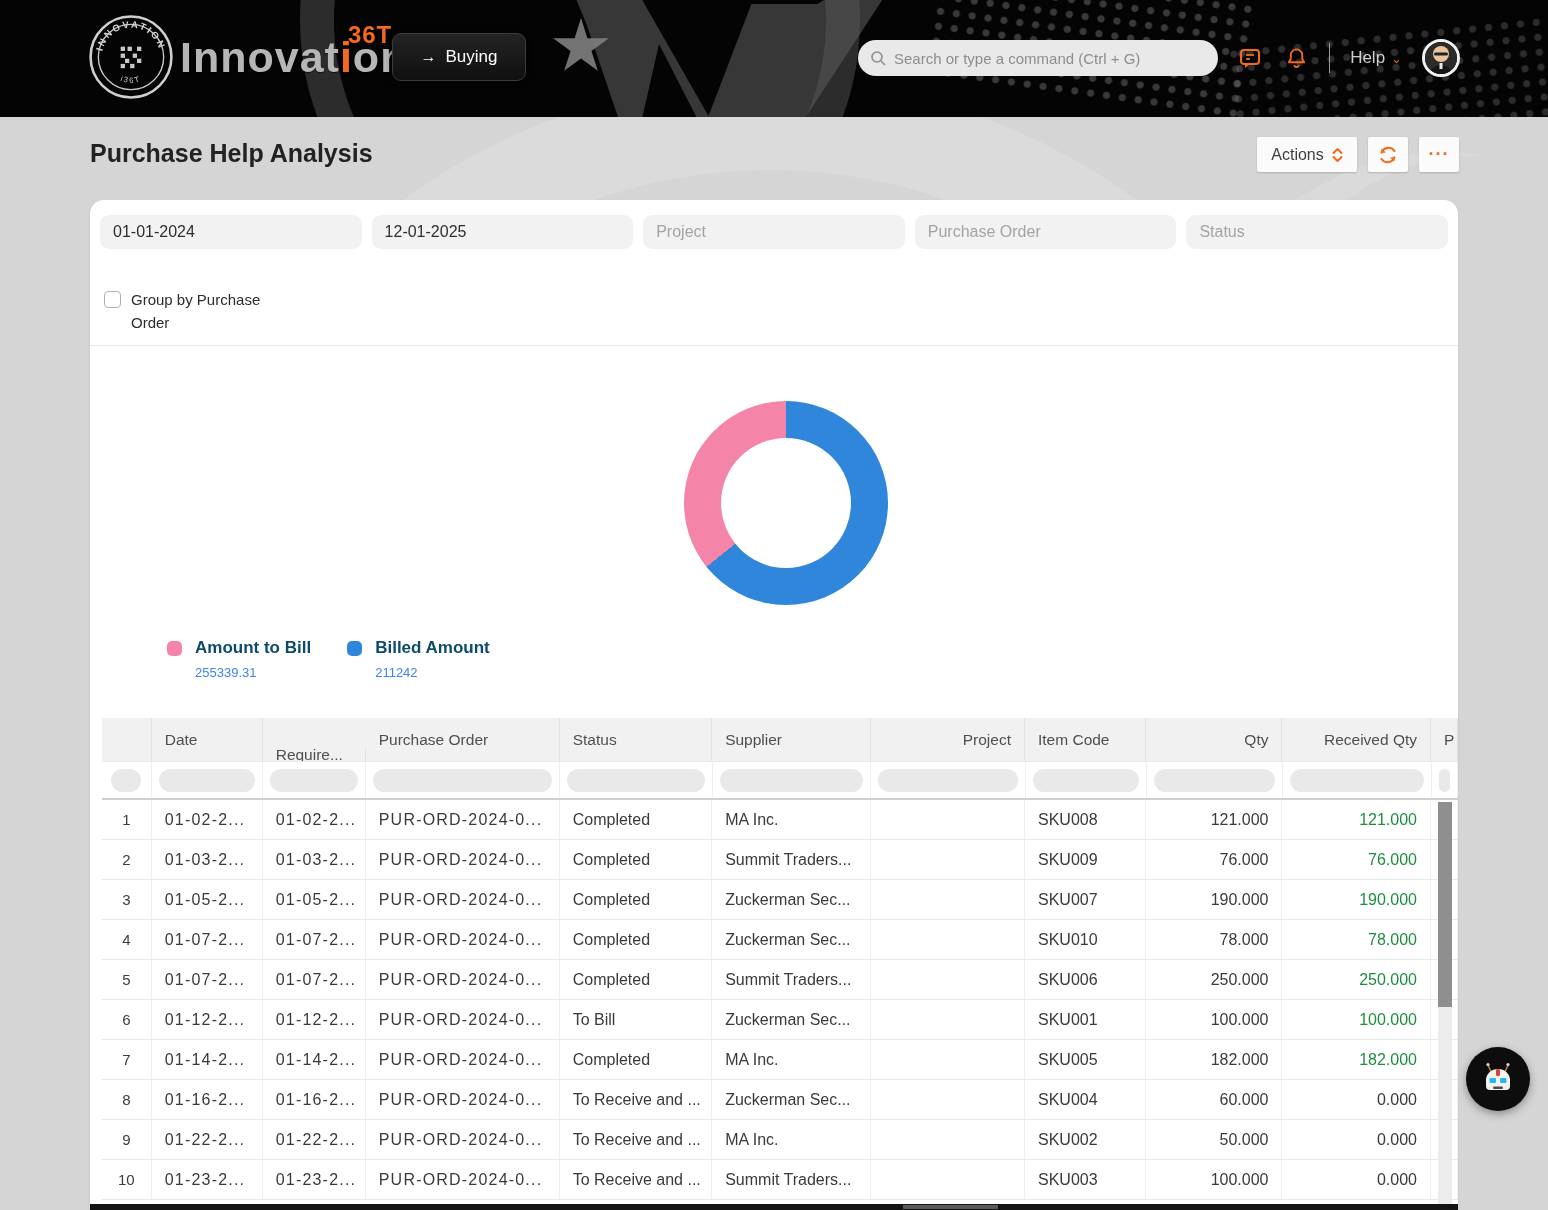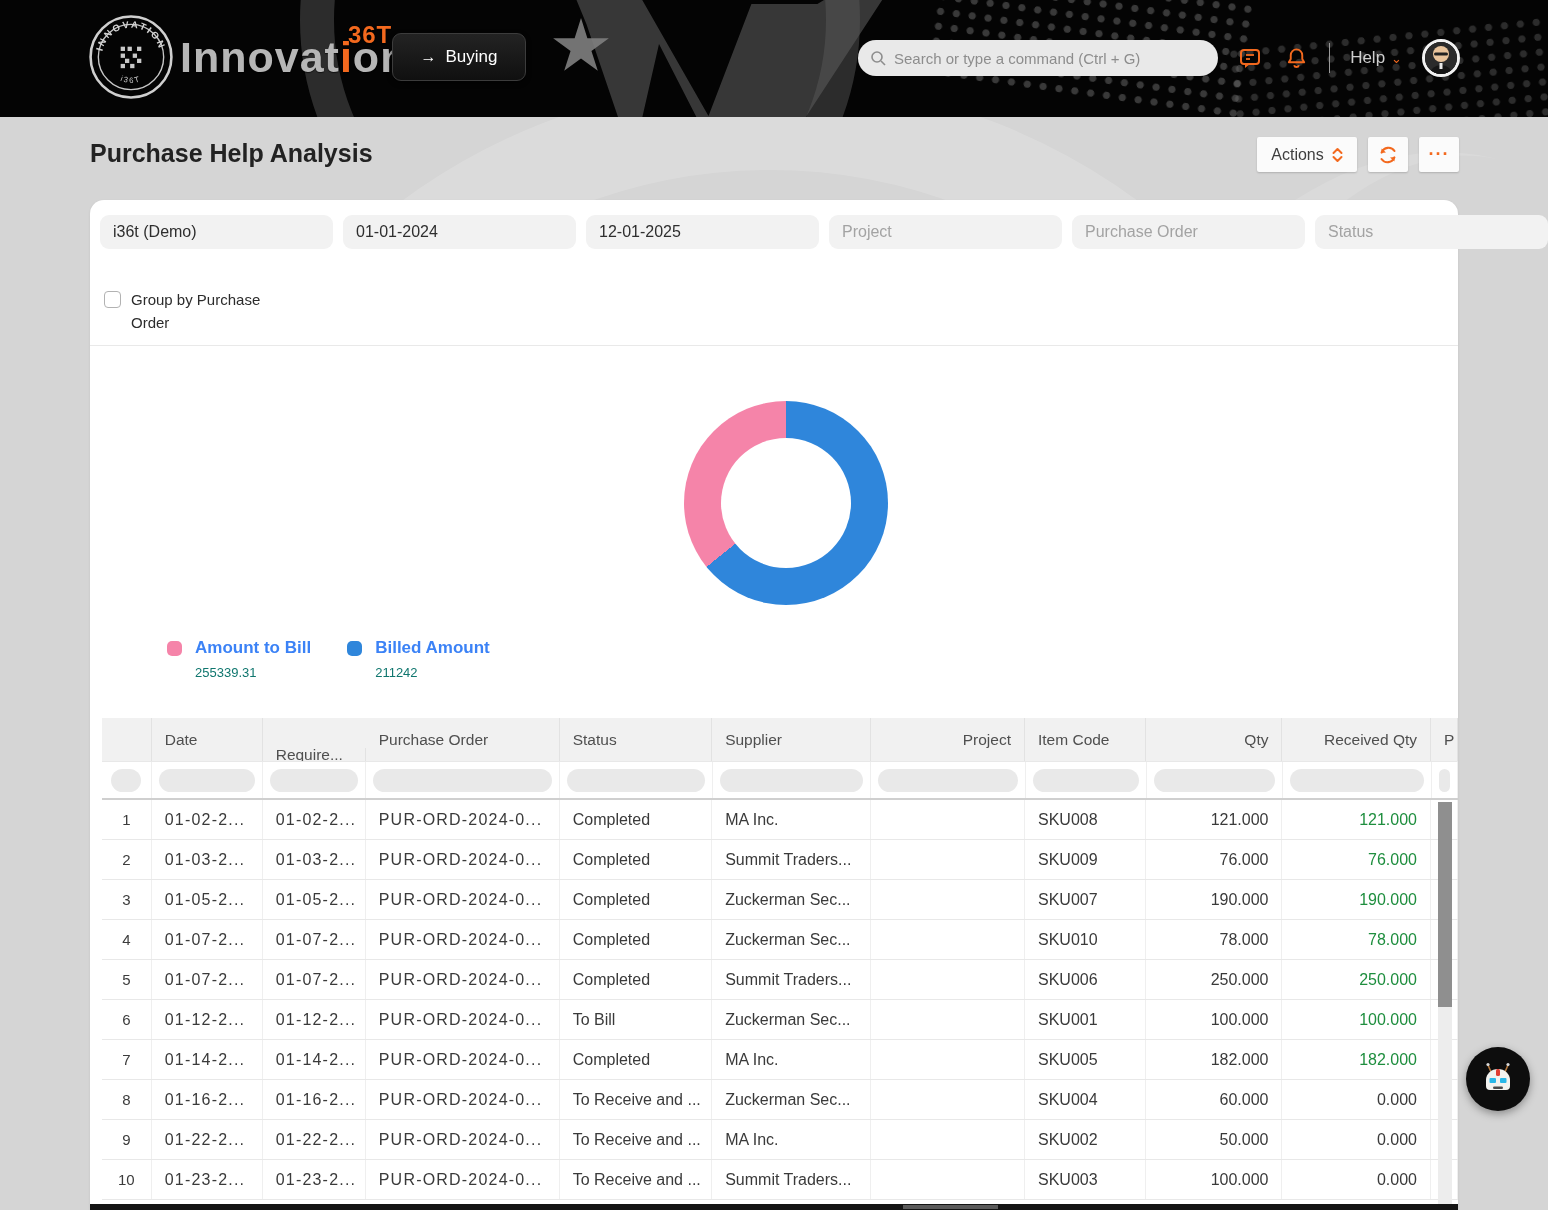--- a/index.html
+++ b/index.html
@@ -79,22 +79,22 @@
   .chart-divider { position:absolute; left:0; top:145px; width:1368px; height:1px; background:#e9e9e9; }
 
   
   .donut { position:absolute; left:594px; top:201px; width:204px; height:204px; border-radius:50%; }
   .donut-hole { position:absolute; left:37px; top:37px; width:130px; height:130px; border-radius:50%; background:#fff; }
 
   .legend { position:absolute; left:77px; top:438px; display:flex; gap:36px; }
   .legend-item { display:flex; flex-direction:column; }
   .legend-top { display:flex; align-items:center; gap:13px; }
   .swatch { width:15px; height:15px; border-radius:5px; }
-  .legend-label { font-size:17px; font-weight:700; color:#3b82f6; }
-  .legend-value { font-size:13px; color:#0f766e; margin-left:28px; margin-top:7px; }
+  .legend-label { font-size:17px; font-weight:700; color:#0c4a6e; }
+  .legend-value { font-size:13px; color:#3b82f6; margin-left:28px; margin-top:7px; }
 
   
   .table { position:absolute; left:0; top:518px; width:1368px; font-size:16px; color:#3a3a3a;padding-left:12px; }
   .t-row { display:flex; border-bottom:1px solid #e8e8e8; background:#fff; }
   .t-cell { padding:0 13px; display:flex; align-items:center; border-right:1px solid #efefef; overflow:hidden; white-space:nowrap; }
   .t-head { height:44px; background:#f1f1f1; color:#4f4f4f; font-size:15.5px; }
   .t-head .t-cell { border-right:1px solid #e2e2e2; cursor:pointer; }
   .t-filter { height:38px; border-bottom:2px solid #cfcfcf; }
   .t-filter .t-cell { padding:0 7px; }
   .filter-pill { height:23px; background:#e9e9e9; border-radius:12px; width:100%; cursor:text; }
@@ -221,21 +221,20 @@
     </svg>
   </button>
   <button class="pill-btn sq-btn">
     <span style="color:#f3691e; font-size:18px; font-weight:700; letter-spacing:1px;">···</span>
   </button>
 </div>
 
 <div class="card">
 
   <div class="filters">
-    <input class="filter-input" value="i36t (Demo)" style="">
     <input class="filter-input" value="01-01-2024" style="">
     <input class="filter-input" value="12-01-2025" style="">
     <input class="filter-input" placeholder="Project" style="">
     <input class="filter-input" placeholder="Purchase Order" style="">
     <input class="filter-input" placeholder="Status" style="">
   </div>
 
   <div class="groupby">
     <div class="checkbox"></div>
     <div class="groupby-label">Group by Purchase Order</div>

